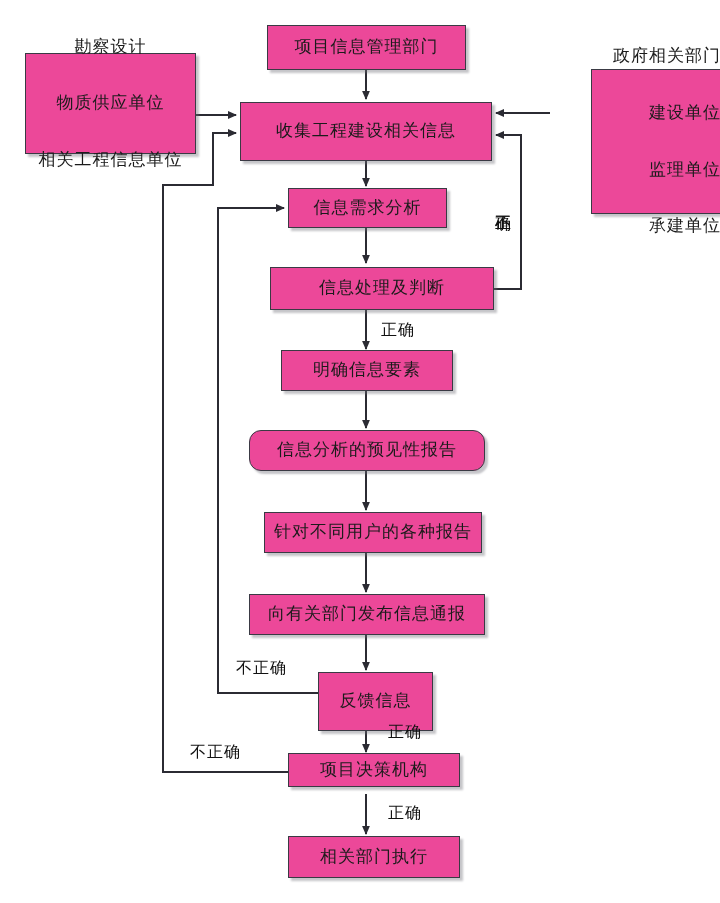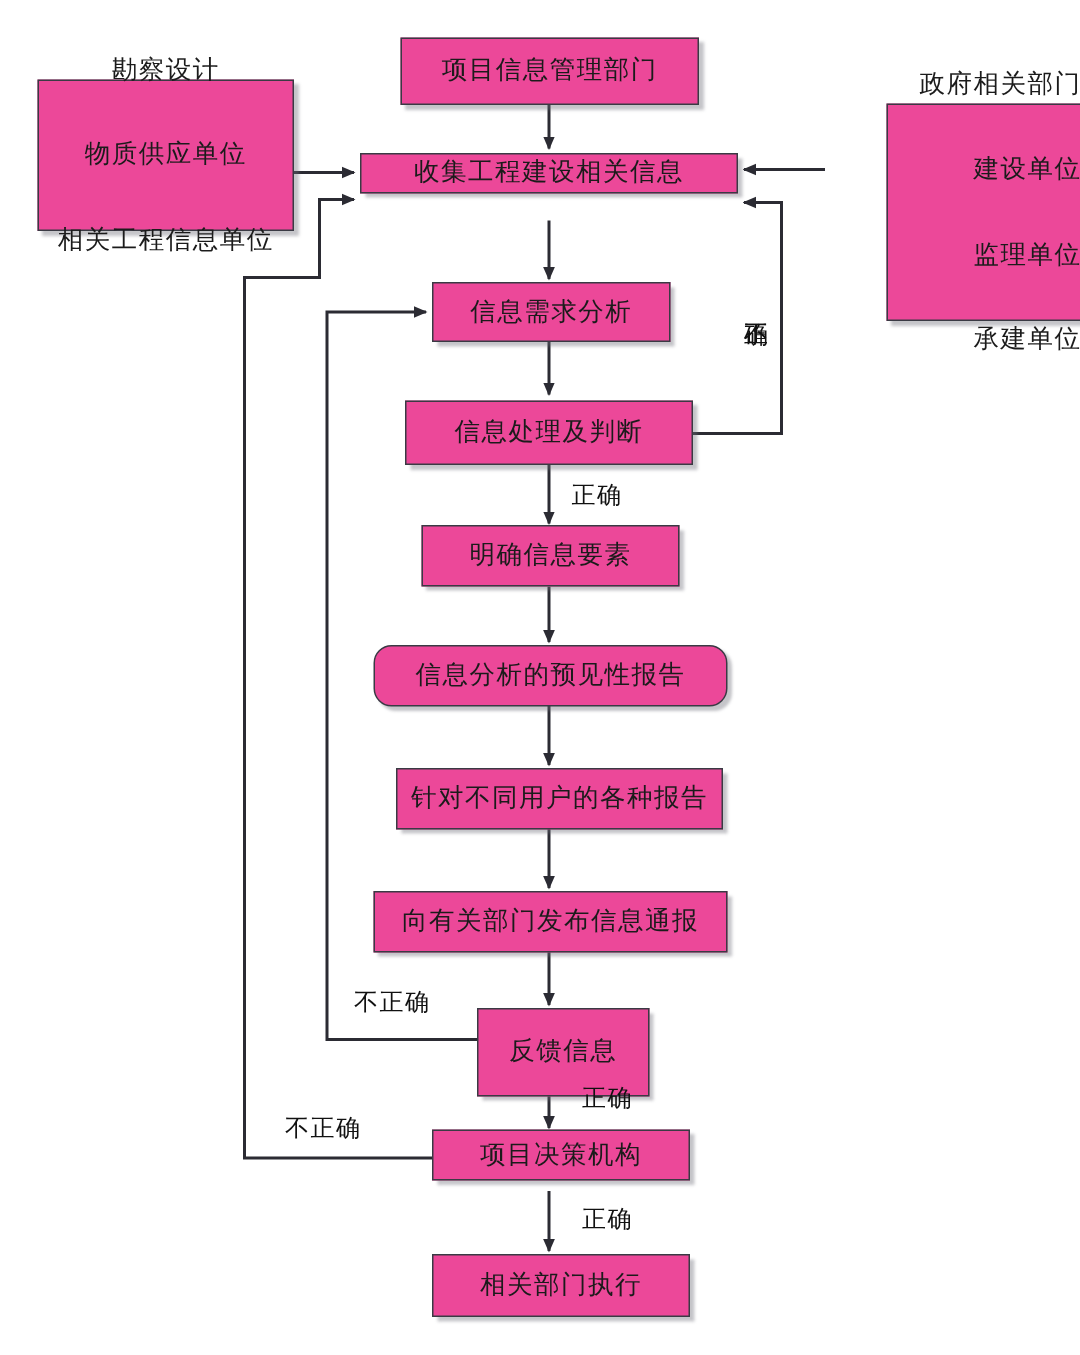--- a/index.html
+++ b/index.html
@@ -124,29 +124,29 @@
     <span class="line">相关工程信息单位</span>
   </div>
 
   <div class="node multiline" style="left:550px; top:69px; width:145px; height:145px;margin-left:41px;">
     <span class="line">政府相关部门</span>
     <span class="line">建设单位</span>
     <span class="line">监理单位</span>
     <span class="line">承建单位</span>
   </div>
 
-  <div class="node" style="left:240px; top:102px; width:252px; height:27px;">
+  <div class="node" style="left:240px; top:102px; width:252px; height:59px;">
     <span class="line">收集工程建设相关信息</span>
   </div>
 
   <div class="node" style="left:288px; top:188px; width:159px; height:40px;">
     <span class="line">信息需求分析</span>
   </div>
 
-  <div class="node" style="left:270px; top:267px; width:192px; height:43px;">
+  <div class="node" style="left:270px; top:267px; width:224px; height:43px;">
     <span class="line">信息处理及判断</span>
   </div>
 
   <div class="node" style="left:281px; top:350px; width:172px; height:41px;">
     <span class="line">明确信息要素</span>
   </div>
 
   <div class="node" style="left:249px; top:430px; width:236px; height:41px;border-radius:12px;">
     <span class="line">信息分析的预见性报告</span>
   </div>

